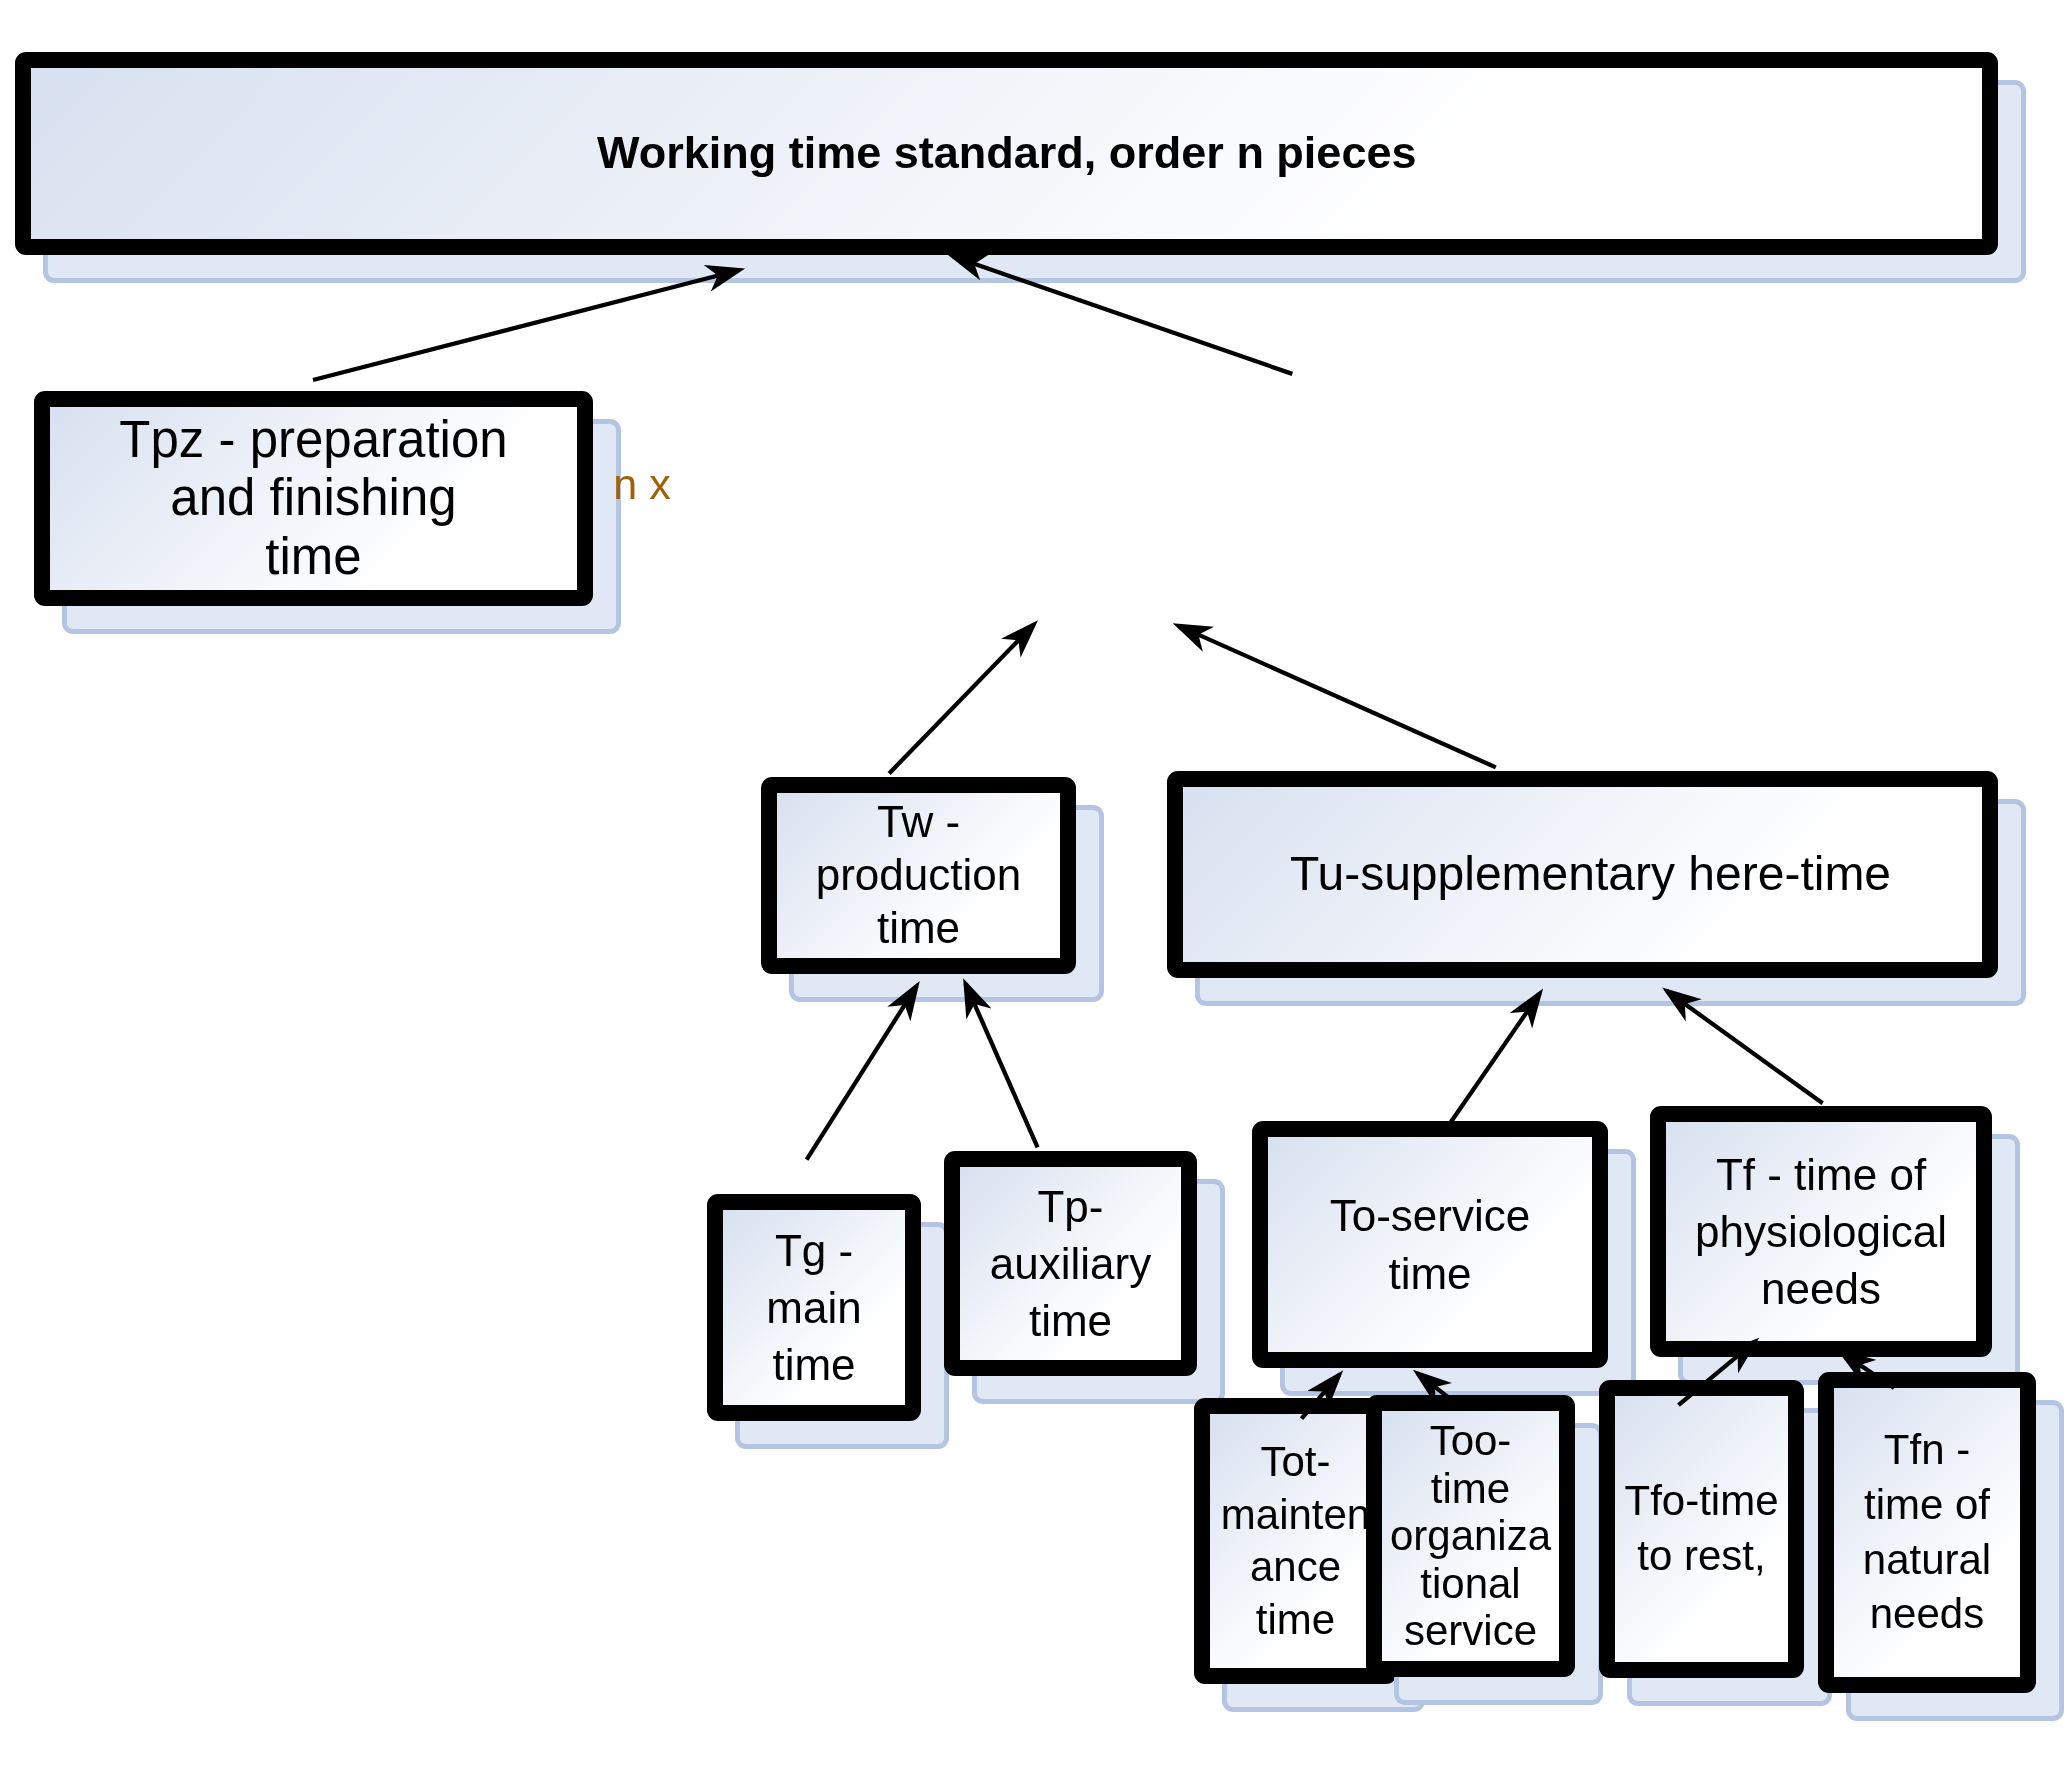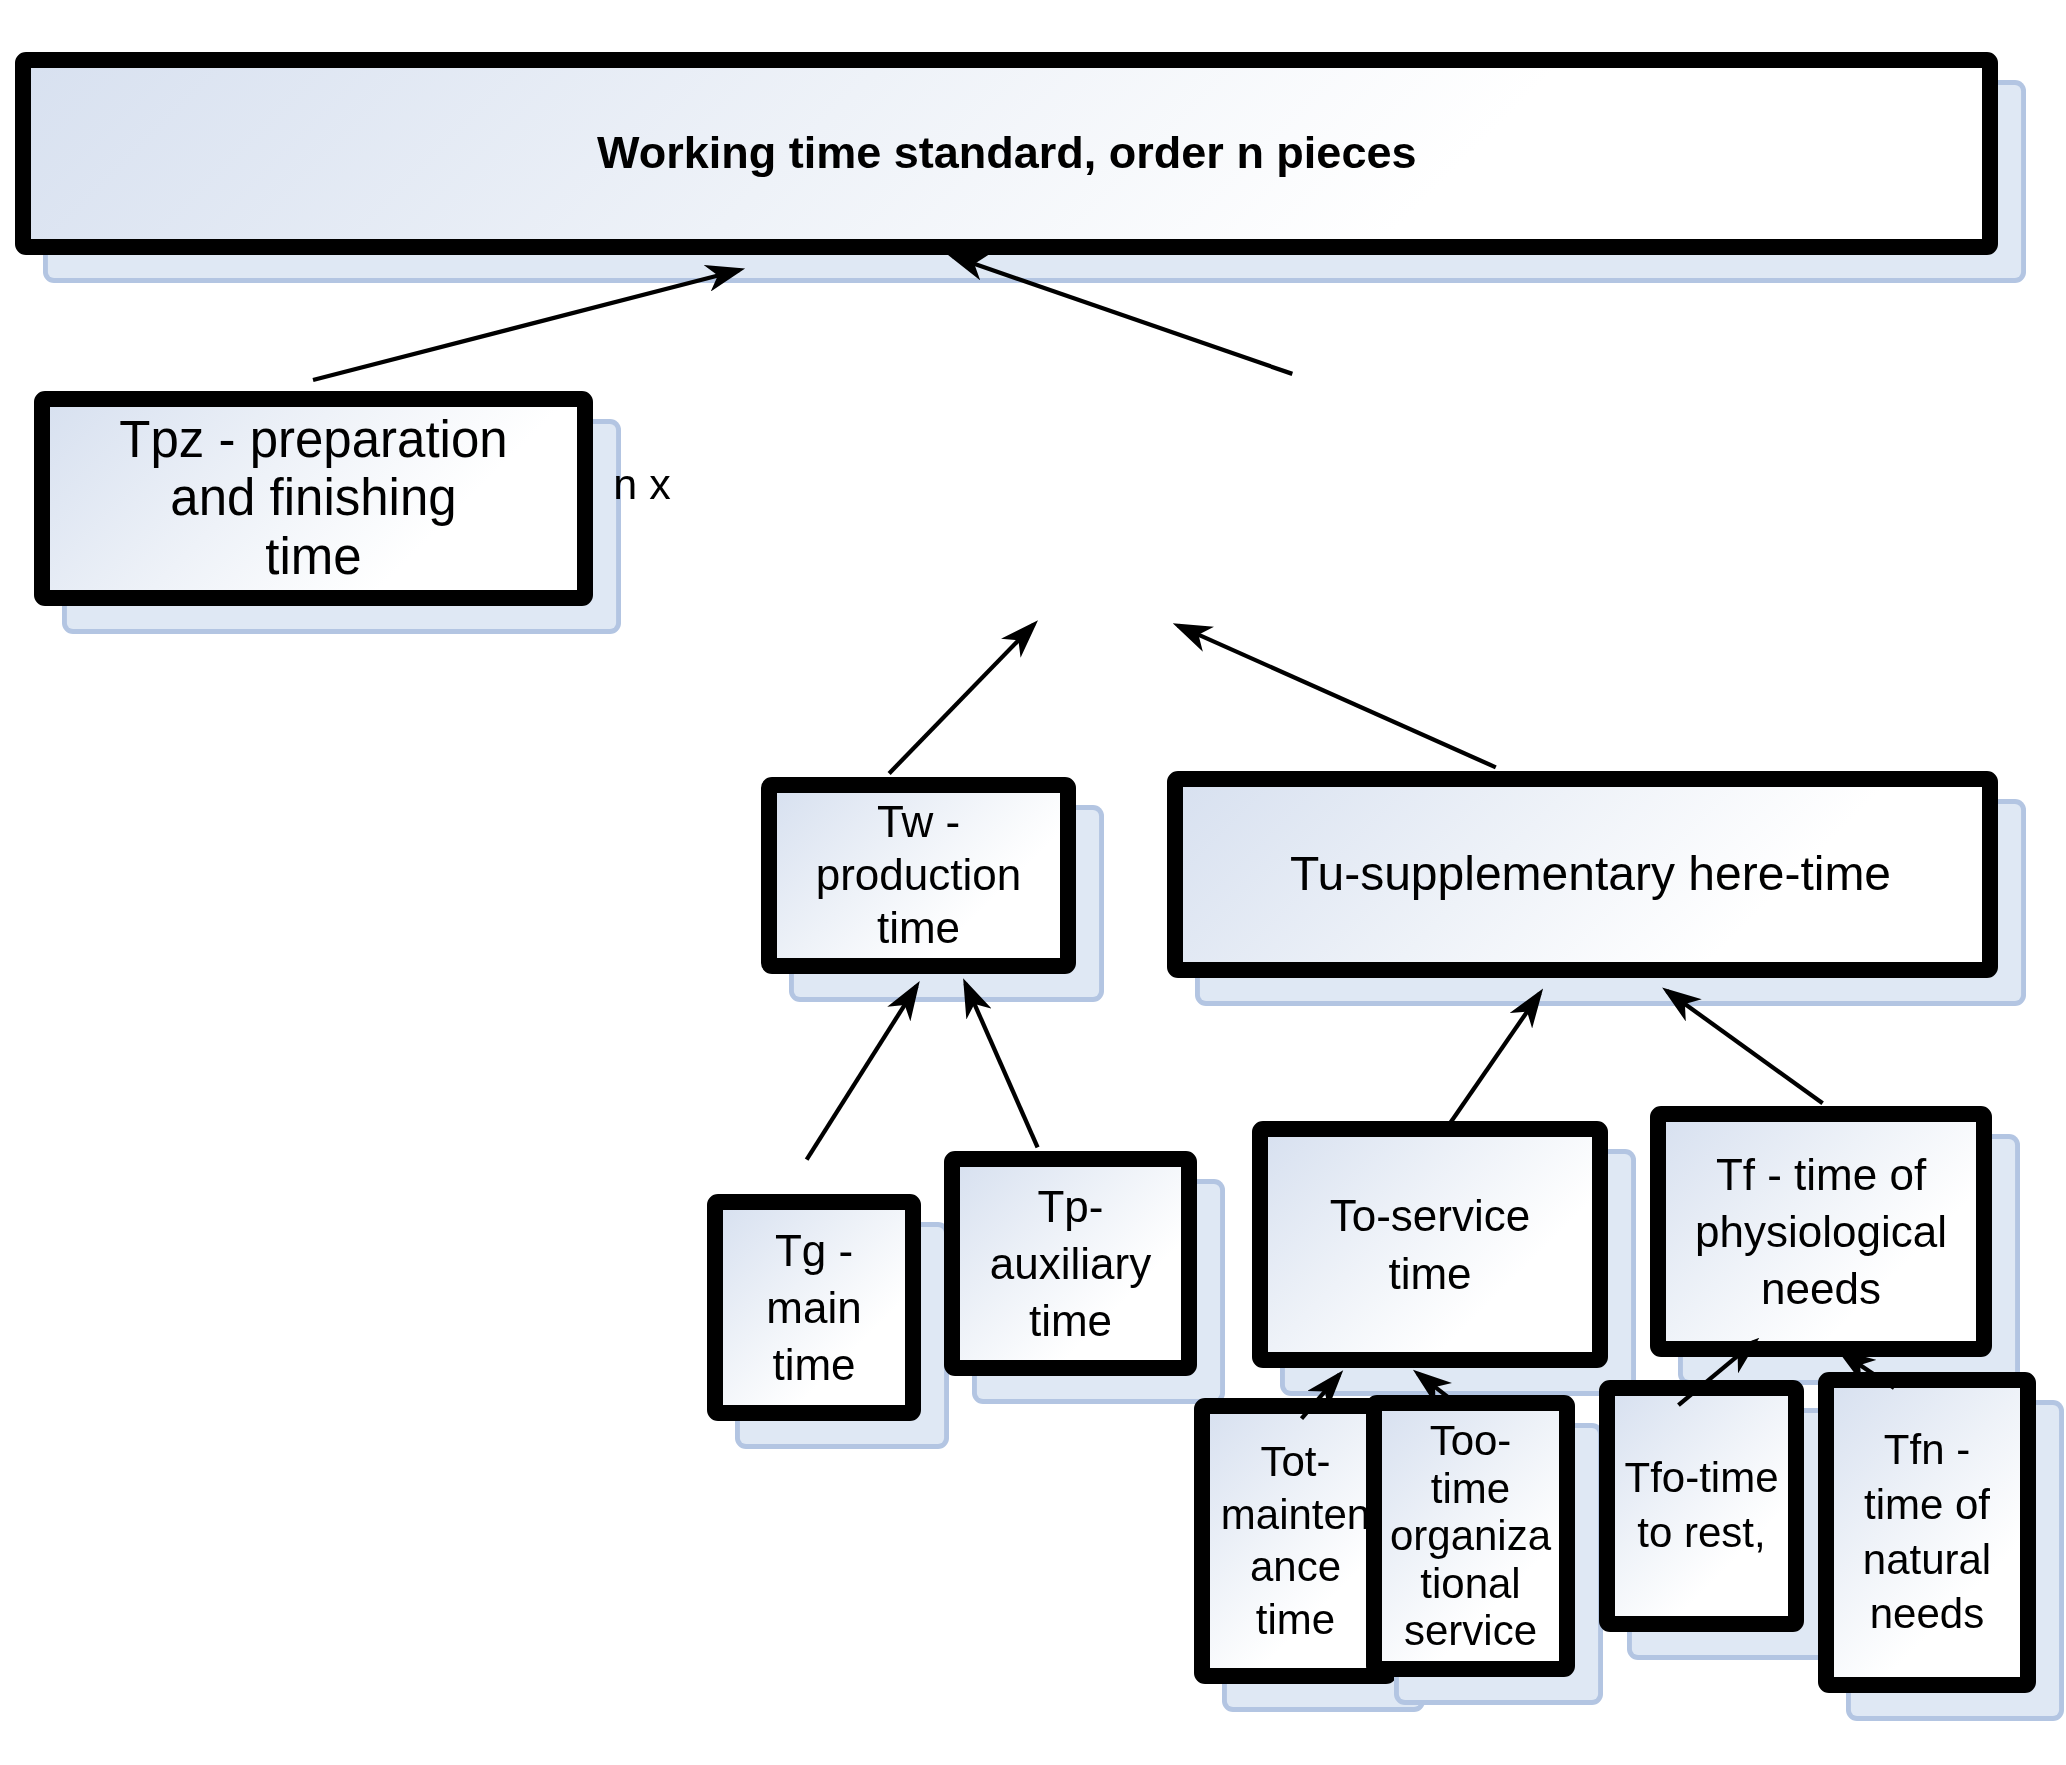--- a/index.html
+++ b/index.html
@@ -35,28 +35,28 @@
   #tpz-box  { left: 14px;  top: 391px;  width: 559px;  height: 215px; font-size: 51px; line-height: 1.15; margin-left: 20px; }
   #tj-box   { left: 709px; top: 387px;  width: 1263px; height: 220px; font-size: 46px; }
   #tw-box   { left: 761px; top: 777px; width: 315px;  height: 197px; line-height: 1.2; }
   #tu-box   { left: 1167px; top: 771px; width: 831px; height: 207px; font-size: 48px; padding-left: 16px; }
   #tg-box   { left: 707px; top: 1163px; width: 214px;  height: 227px; margin-top: 31px; }
   #tp-box   { left: 944px; top: 1151px; width: 253px;  height: 225px; }
   #to-box   { left: 1252px; top: 1121px; width: 356px;  height: 247px; }
   #tf-box   { left: 1650px; top: 1106px; width: 342px;  height: 251px; }
   #tot-box  { left: 1154px; top: 1398px; width: 203px;  height: 286px; font-size: 42px; line-height: 1.25; margin-left: 40px; }
   #too-box  { left: 1366px; top: 1395px; width: 209px;  height: 282px; font-size: 42px; line-height: 1.13; }
-  #tfo-box  { left: 1599px; top: 1380px; width: 205px;  height: 252px; font-size: 42px; line-height: 1.3; }
+  #tfo-box  { left: 1599px; top: 1380px; width: 205px;  height: 298px; font-size: 42px; line-height: 1.3; }
   #tfn-box  { left: 1818px; top: 1372px; width: 218px;  height: 321px; font-size: 42px; line-height: 1.3; }
   #nx-label {
     position: absolute;
     left: 581px; top: 460px; width: 122px;
     text-align: center;
     font-size: 43px;
-    color: #000000;
+    color: #a16207;
   }
   #arrow-layer {
     position: absolute;
     left: 0; top: 0;
     width: 2066px;
     height: 1765px;
     pointer-events: none;
   }
   #arrow-layer line {
     stroke: #000000;

